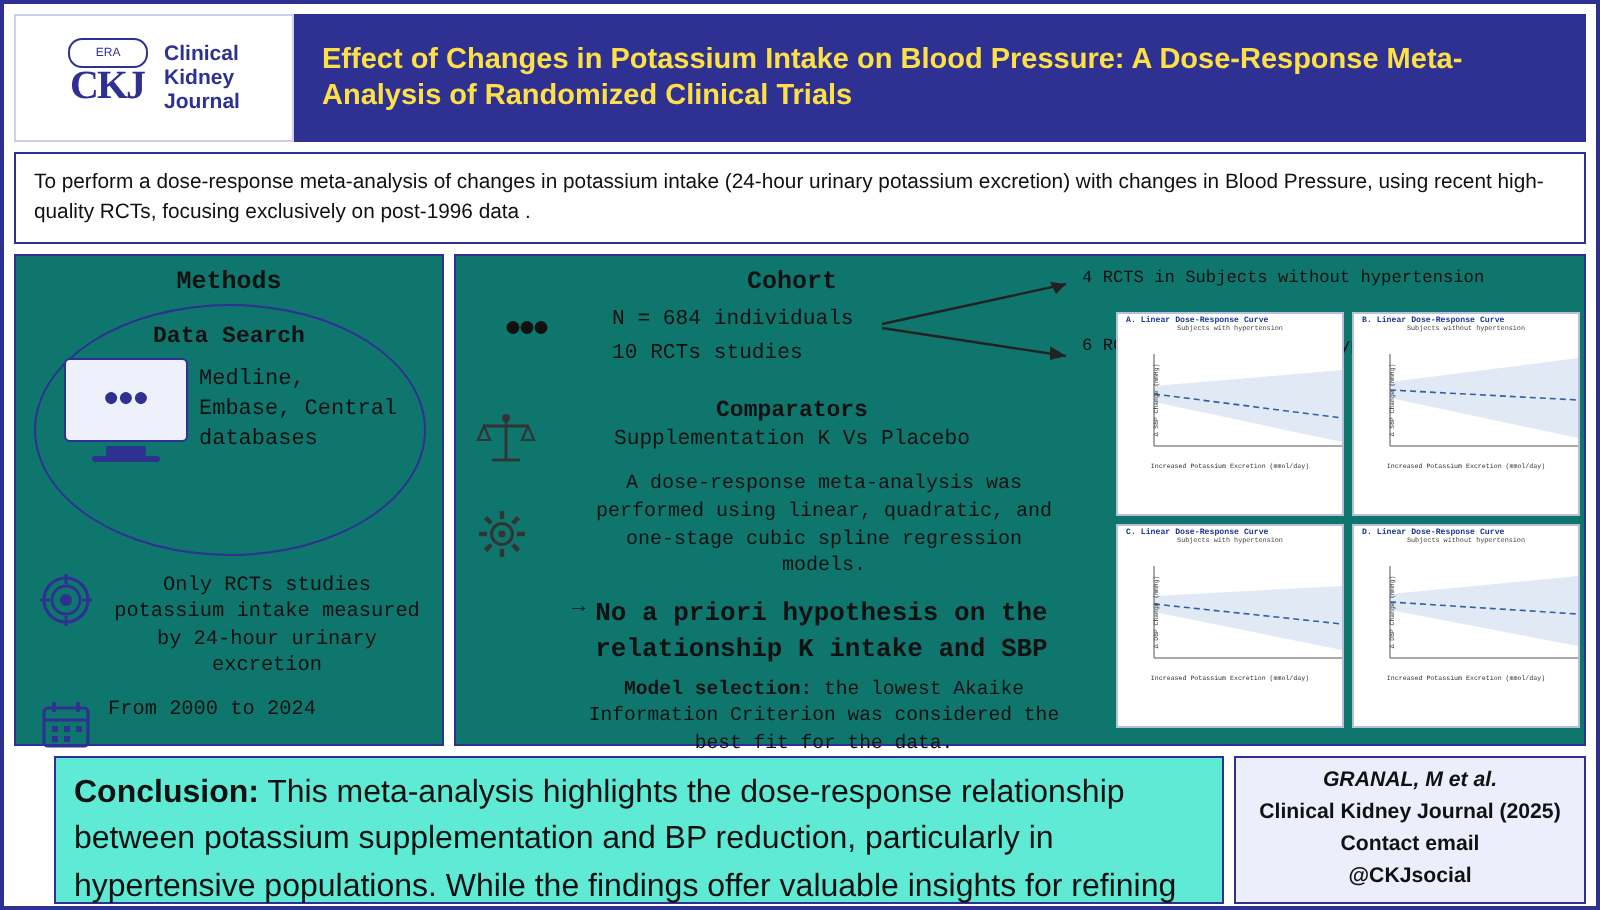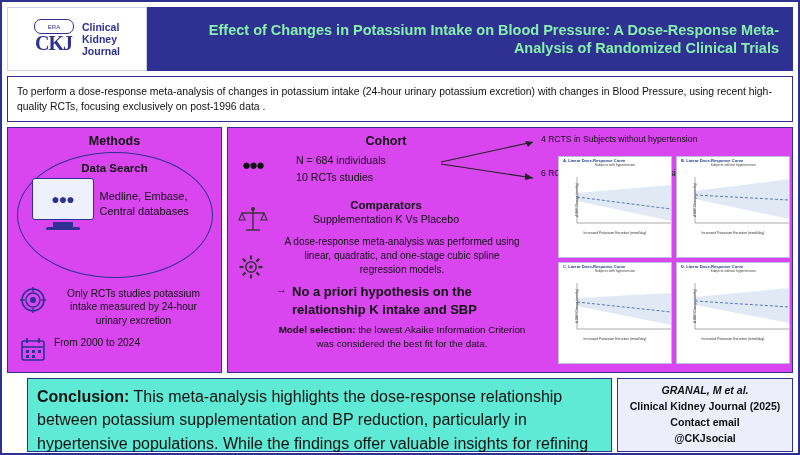--- a/index.html
+++ b/index.html
@@ -48,23 +48,23 @@
     border: 1px solid #2e3192;
     border-radius: 7px;
     font-size: 6px; color: #2e3192;
     display: flex; align-items: center; justify-content: center;
     background: #fff;
   }
   .logo-text { font-size: 10.5px; color: #2e3192; font-weight: bold; line-height: 1.15; }
   .title-box {
     flex: 1;
     background: #2e3192;
-    color: #86efac;
+    color: #fde047;
     display: flex; align-items: center; justify-content: center;
-    text-align: right;
+    text-align: left;
     padding: 4px 14px;
   }
   .title-box h1 {
     margin: 0;
     font-size: 14.5px;
     line-height: 1.25;
     font-weight: bold;
   }
 
   
@@ -78,23 +78,23 @@
     color: #111;
   }
 
   
   .body-row {
     margin-top: 5px;
     display: flex;
     gap: 5px;
     height: 246px;
   }
-  .panel { border: 1px solid #2e3192; background: #d946ef; }
+  .panel { border: 1px solid #2e3192; background: #0f766e; font-family: Liberation Mono, monospace; }
   .methods { width: 215px; padding: 4px 6px; position: relative; }
-  .cohort { flex: 1; padding: 4px 8px; position: relative; display: flex; }
+  .cohort { flex: 1; padding: 4px 18px; position: relative; display: flex; }
 
   .panel-title {
     text-align: center;
     font-size: 12.5px;
     font-weight: bold;
     color: #111;
     margin: 2px 0 4px;
   }
   .panel-title.left { text-align: center; }
 

